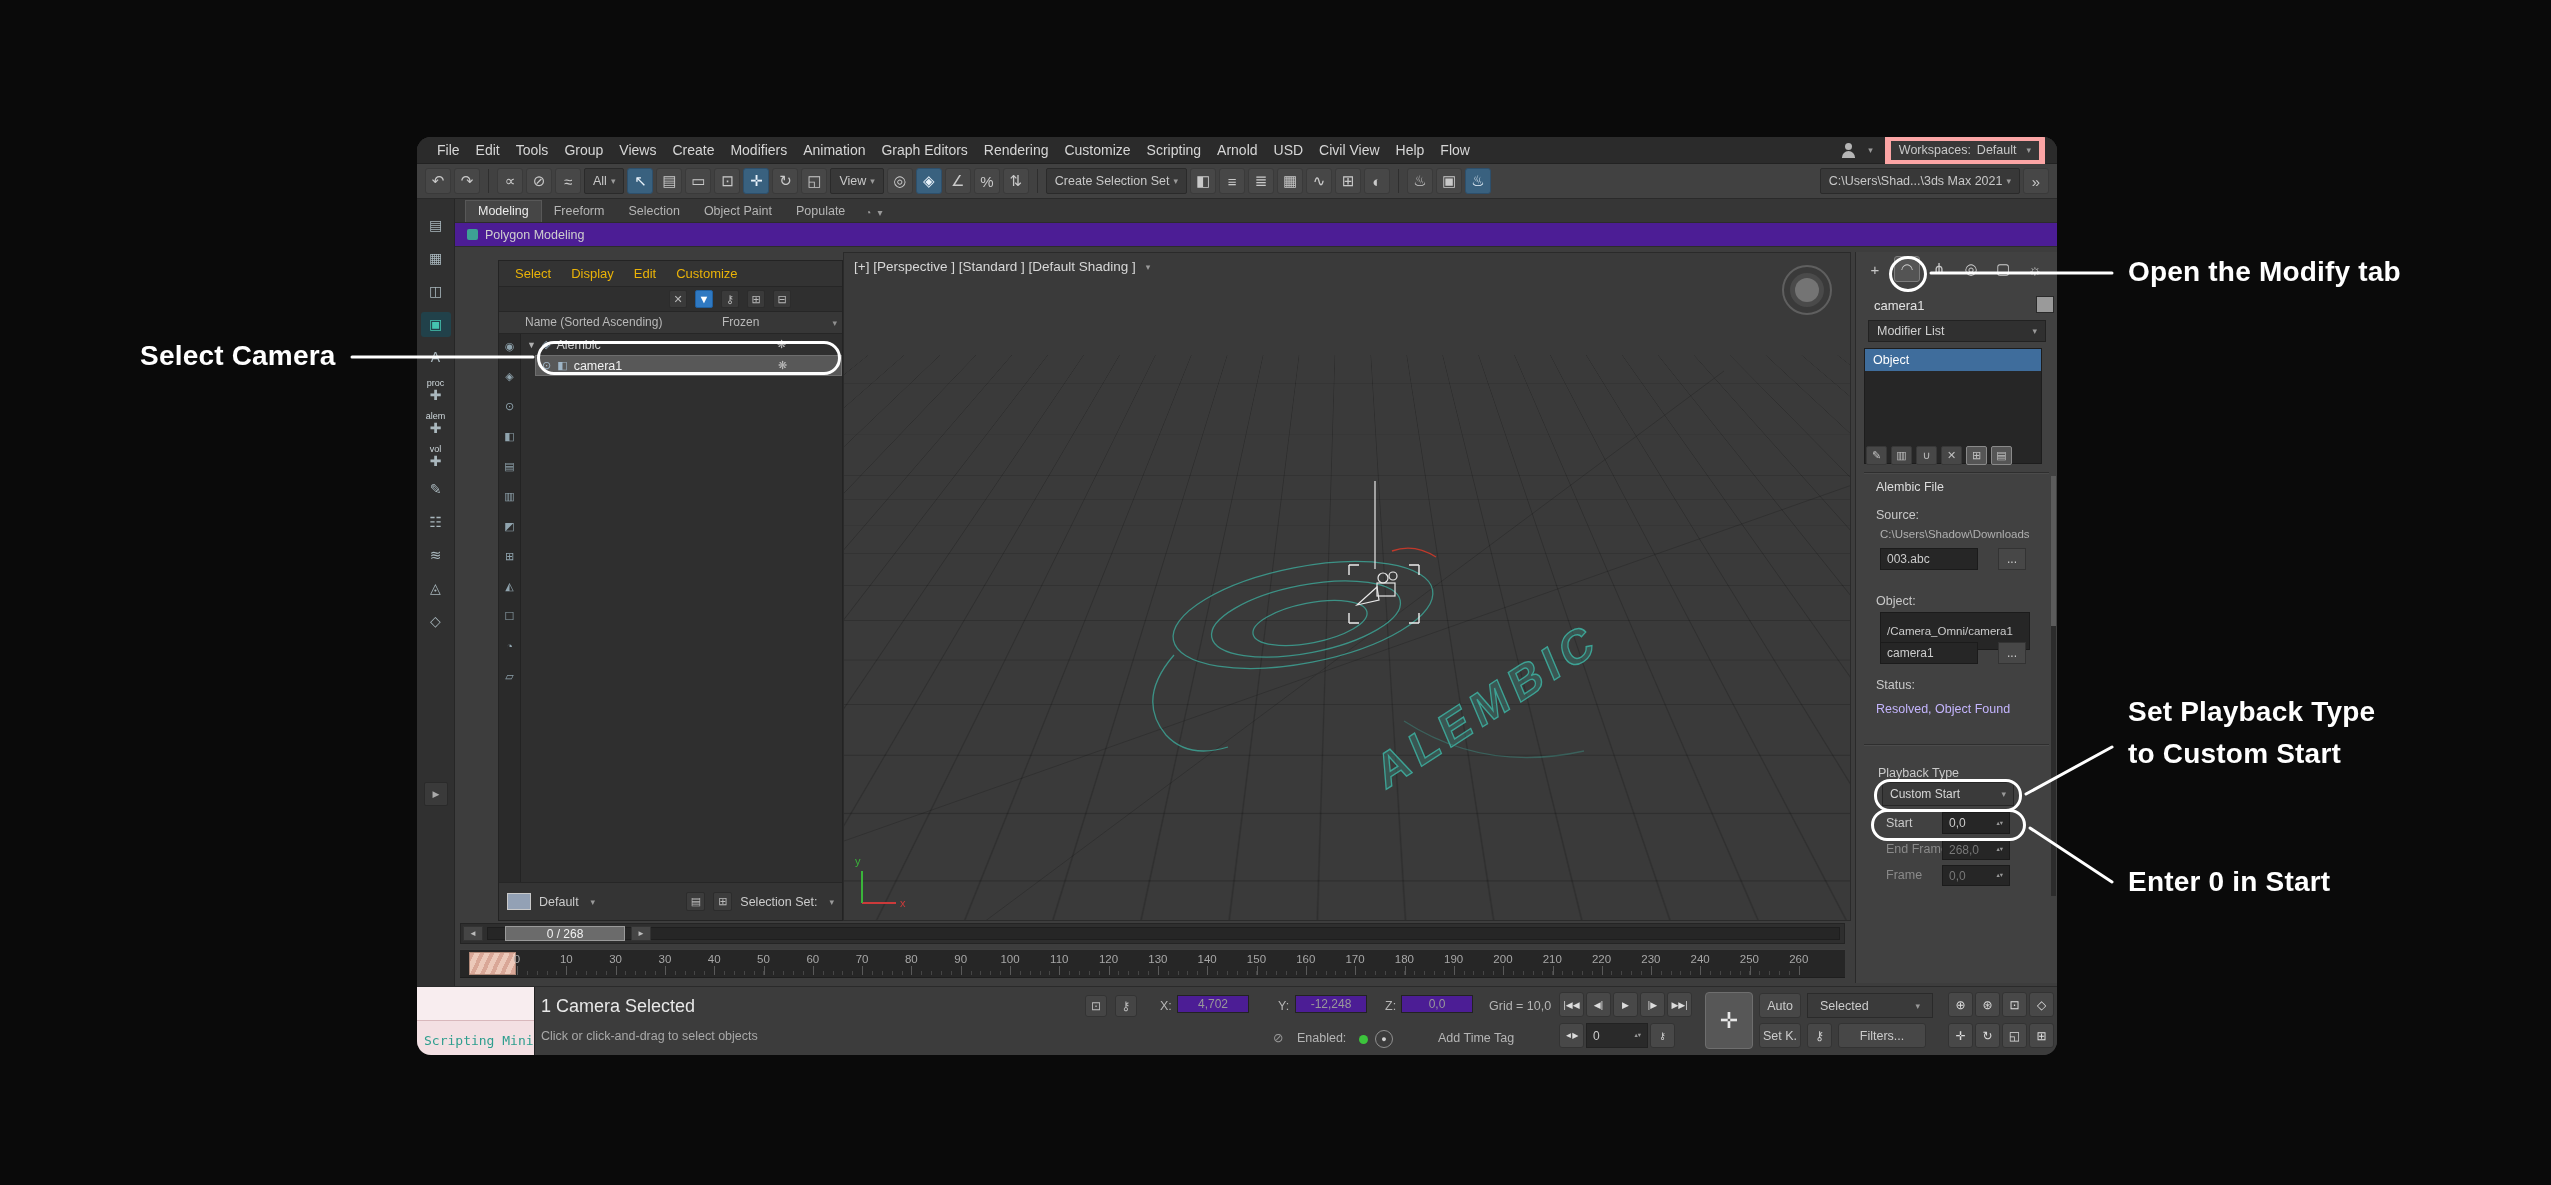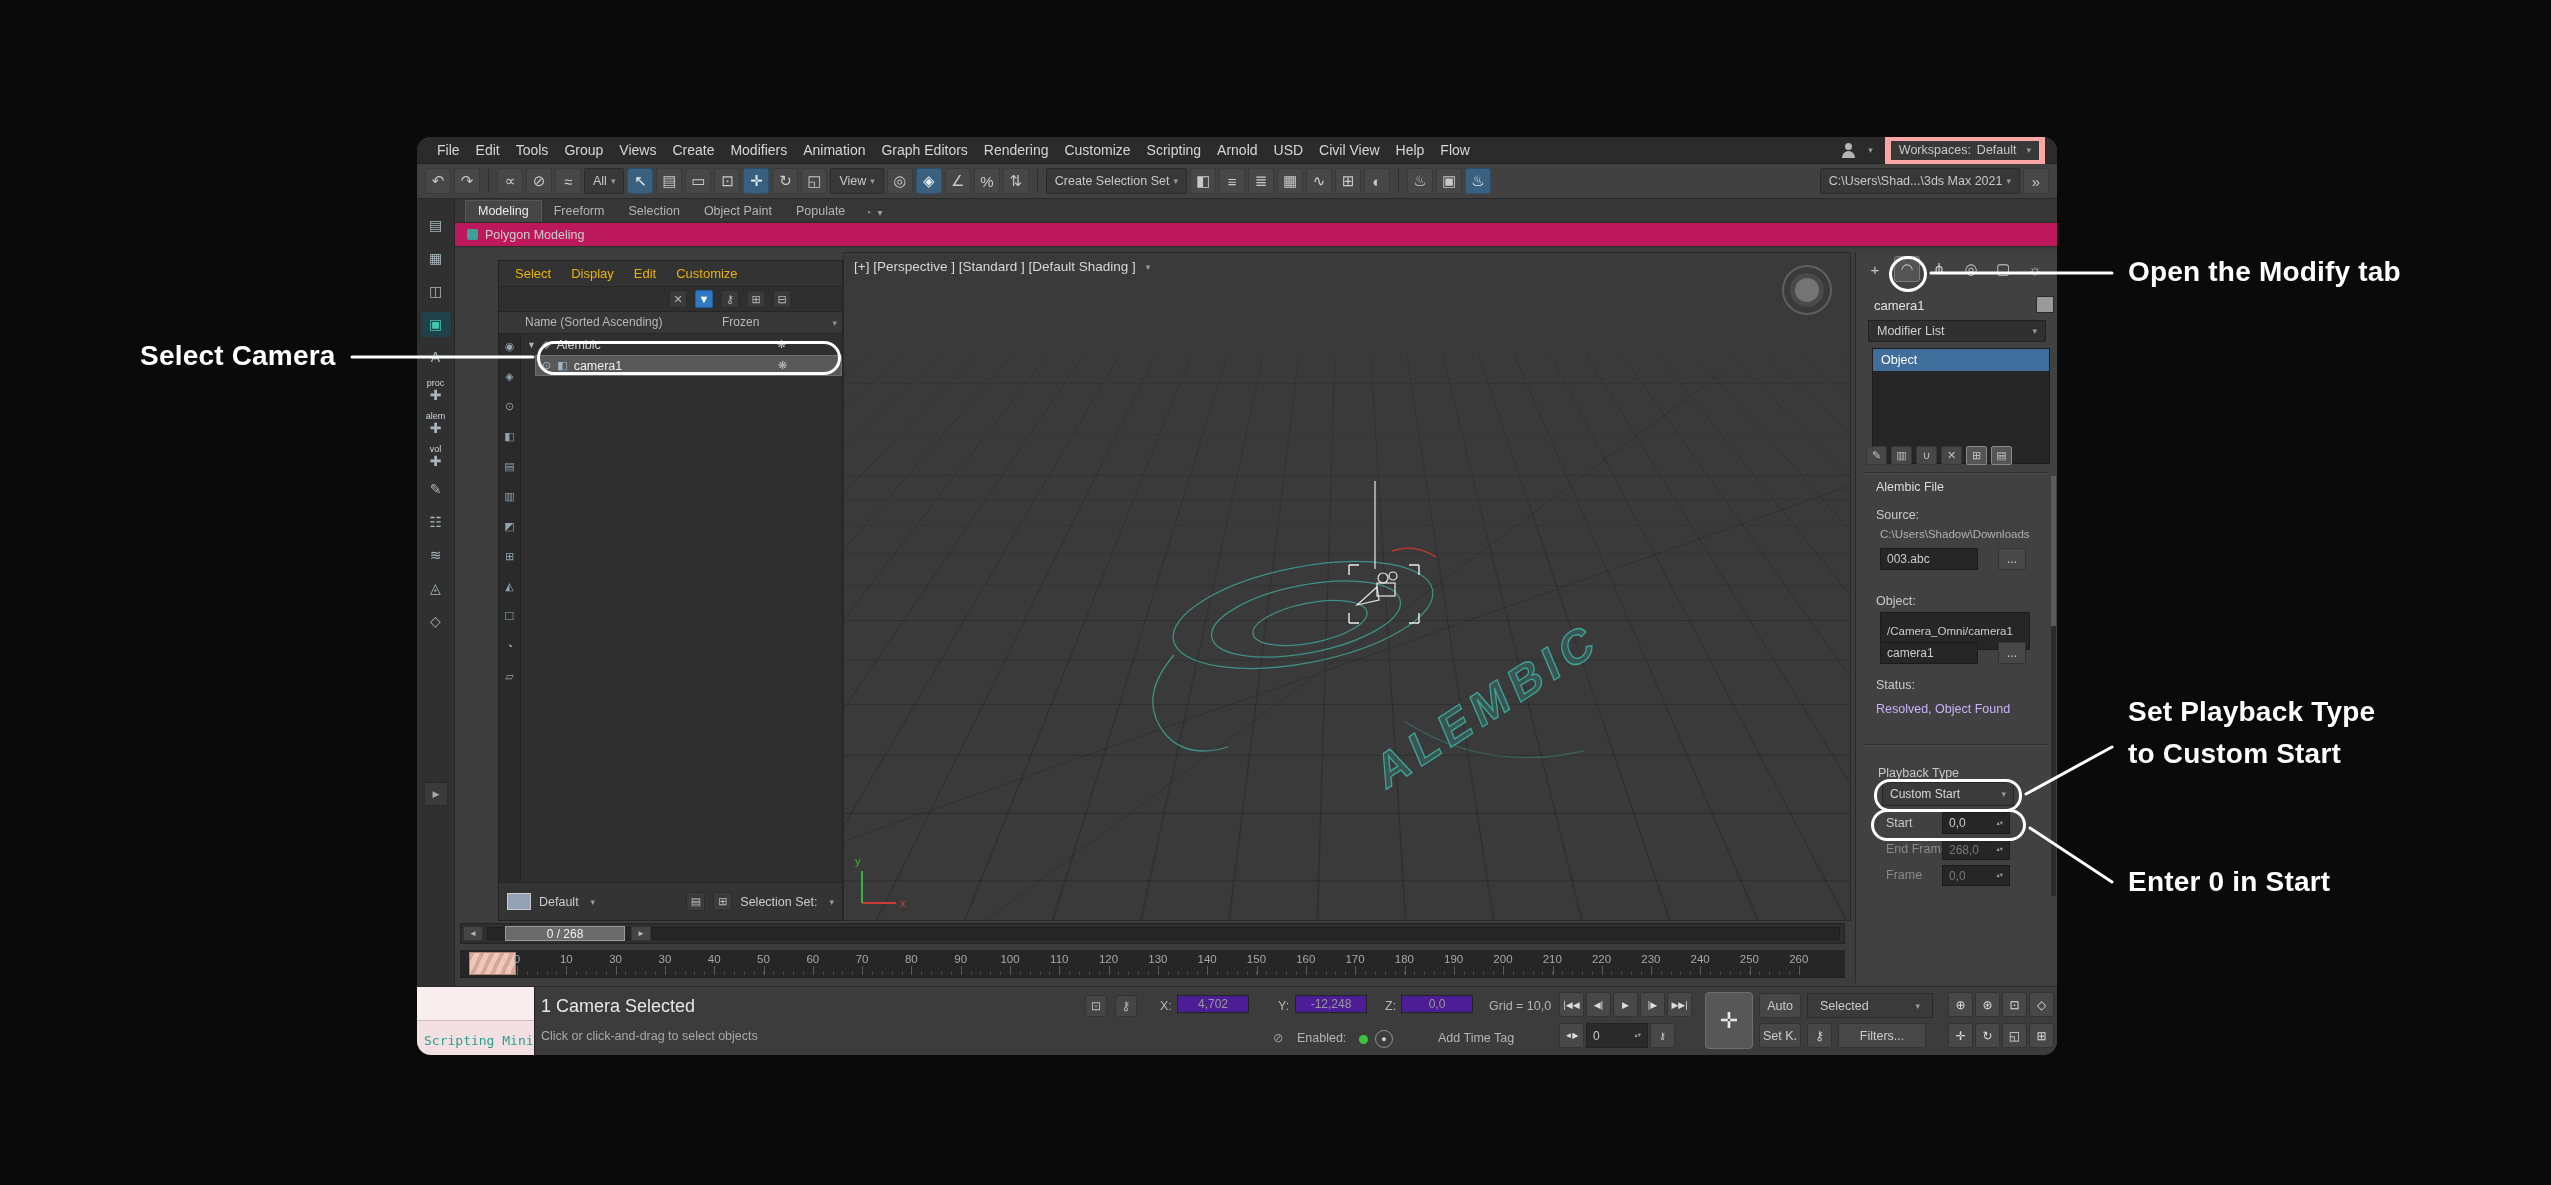--- a/index.html
+++ b/index.html
@@ -31,21 +31,21 @@
   .tb-sep{width:1px;height:24px;background:#2e2e2e;margin:0 5px;}
   .tb-dd{height:24px;display:flex;align-items:center;background:#383838;border:1px solid #2a2a2a;
          padding:0 8px;font-size:12.5px;color:#c8c8c8;border-radius:2px;white-space:nowrap;}
   .tb-right{margin-left:auto;display:flex;align-items:center;gap:3px;}
   
   .ribbon-tabs{position:absolute;left:38px;top:62px;right:0;height:24px;background:#363636;display:flex;
                align-items:flex-end;padding-left:10px;border-bottom:1px solid #2c2c2c;box-sizing:border-box;}
   .ribbon-tab{padding:3px 12px 4px;font-size:12.5px;color:#b5b5b5;}
   .ribbon-tab.active{background:#464646;border:1px solid #585858;border-bottom:none;color:#ebebeb;}
   .ribbon-extra{display:flex;align-items:center;gap:6px;margin-left:8px;color:#9a9a9a;font-size:10px;padding-bottom:4px;}
-  .ribbon-sub{position:absolute;left:38px;top:86px;right:0;height:24px;background:#be185d;display:flex;
+  .ribbon-sub{position:absolute;left:38px;top:86px;right:0;height:24px;background:#4c1d95;display:flex;
               align-items:center;padding-left:12px;border-bottom:1px solid #2c2c2c;box-sizing:border-box;}
   .subtab{display:flex;align-items:center;gap:7px;font-size:12.5px;color:#cfcfcf;}
   .subtab-ico{width:11px;height:11px;background:#3da294;border-radius:2px;}
   
   .dock{position:absolute;left:0;top:62px;width:38px;bottom:69px;background:#303030;border-right:1px solid #262626;
         display:flex;flex-direction:column;align-items:center;padding-top:14px;gap:8px;box-sizing:border-box;}
   .dock-item{width:30px;min-height:25px;display:flex;flex-direction:column;align-items:center;justify-content:center;
              color:#a9b7bd;font-size:14px;line-height:15px;}
   .dock-lbl{font-size:9px;color:#cfd8dc;line-height:9px;}
   .dock-item:nth-child(4){color:#45c4b0;background:#21414a;border-radius:3px;}
@@ -103,21 +103,21 @@
             border-left:1px solid #2a2a2a;box-sizing:border-box;}
   .cp-tabs{position:absolute;left:6px;top:4px;display:flex;gap:6px;}
   .cp-tab{width:26px;height:26px;display:flex;align-items:center;justify-content:center;color:#c9c9c9;
           font-size:15px;border-radius:3px;box-sizing:border-box;}
   .cp-tab.active{background:#545454;border:1px solid #7d7d7d;}
   .cp-name{position:absolute;left:18px;top:46px;font-size:13px;color:#e2e2e2;}
   .cp-swatch{position:absolute;left:180px;top:44px;width:16px;height:15px;background:#9a9a9a;border:1px solid #2a2a2a;}
   .cp-modlist{position:absolute;left:12px;top:68px;width:178px;height:22px;background:#303030;border:1px solid #222;
               display:flex;align-items:center;justify-content:space-between;padding:0 8px;font-size:12.5px;
               color:#d0d0d0;box-sizing:border-box;}
-  .cp-stack{position:absolute;left:16px;top:96px;width:178px;height:116px;background:#262626;border:1px solid #1d1d1d;box-sizing:border-box;}
+  .cp-stack{position:absolute;left:8px;top:96px;width:178px;height:116px;background:#262626;border:1px solid #1d1d1d;box-sizing:border-box;}
   .cp-stack-item{height:22px;background:#3f6d9c;color:#fff;display:flex;align-items:center;padding-left:8px;font-size:12.5px;}
   .cp-stackbtns{position:absolute;left:10px;top:194px;display:flex;gap:4px;}
   .cp-sbtn{width:21px;height:19px;display:flex;align-items:center;justify-content:center;font-size:11px;
            color:#c0c0c0;background:#474747;border:1px solid #383838;border-radius:2px;box-sizing:border-box;}
   .cp-sbtn.active{background:#555;border-color:#8a8a8a;}
   .cp-div{position:absolute;left:8px;right:8px;height:1px;background:#2e2e2e;box-shadow:0 1px 0 #4b4b4b;}
   .cp-lbl{position:absolute;font-size:12.5px;color:#c9c9c9;}
   .cp-lbl.gray{color:#8a8a8a;}
   .cp-path{position:absolute;left:24px;width:166px;font-size:11.5px;color:#b0b0b0;white-space:nowrap;overflow:hidden;}
   .cp-box{position:absolute;background:#262626;border:1px solid #1b1b1b;color:#ccc;font-size:12px;

